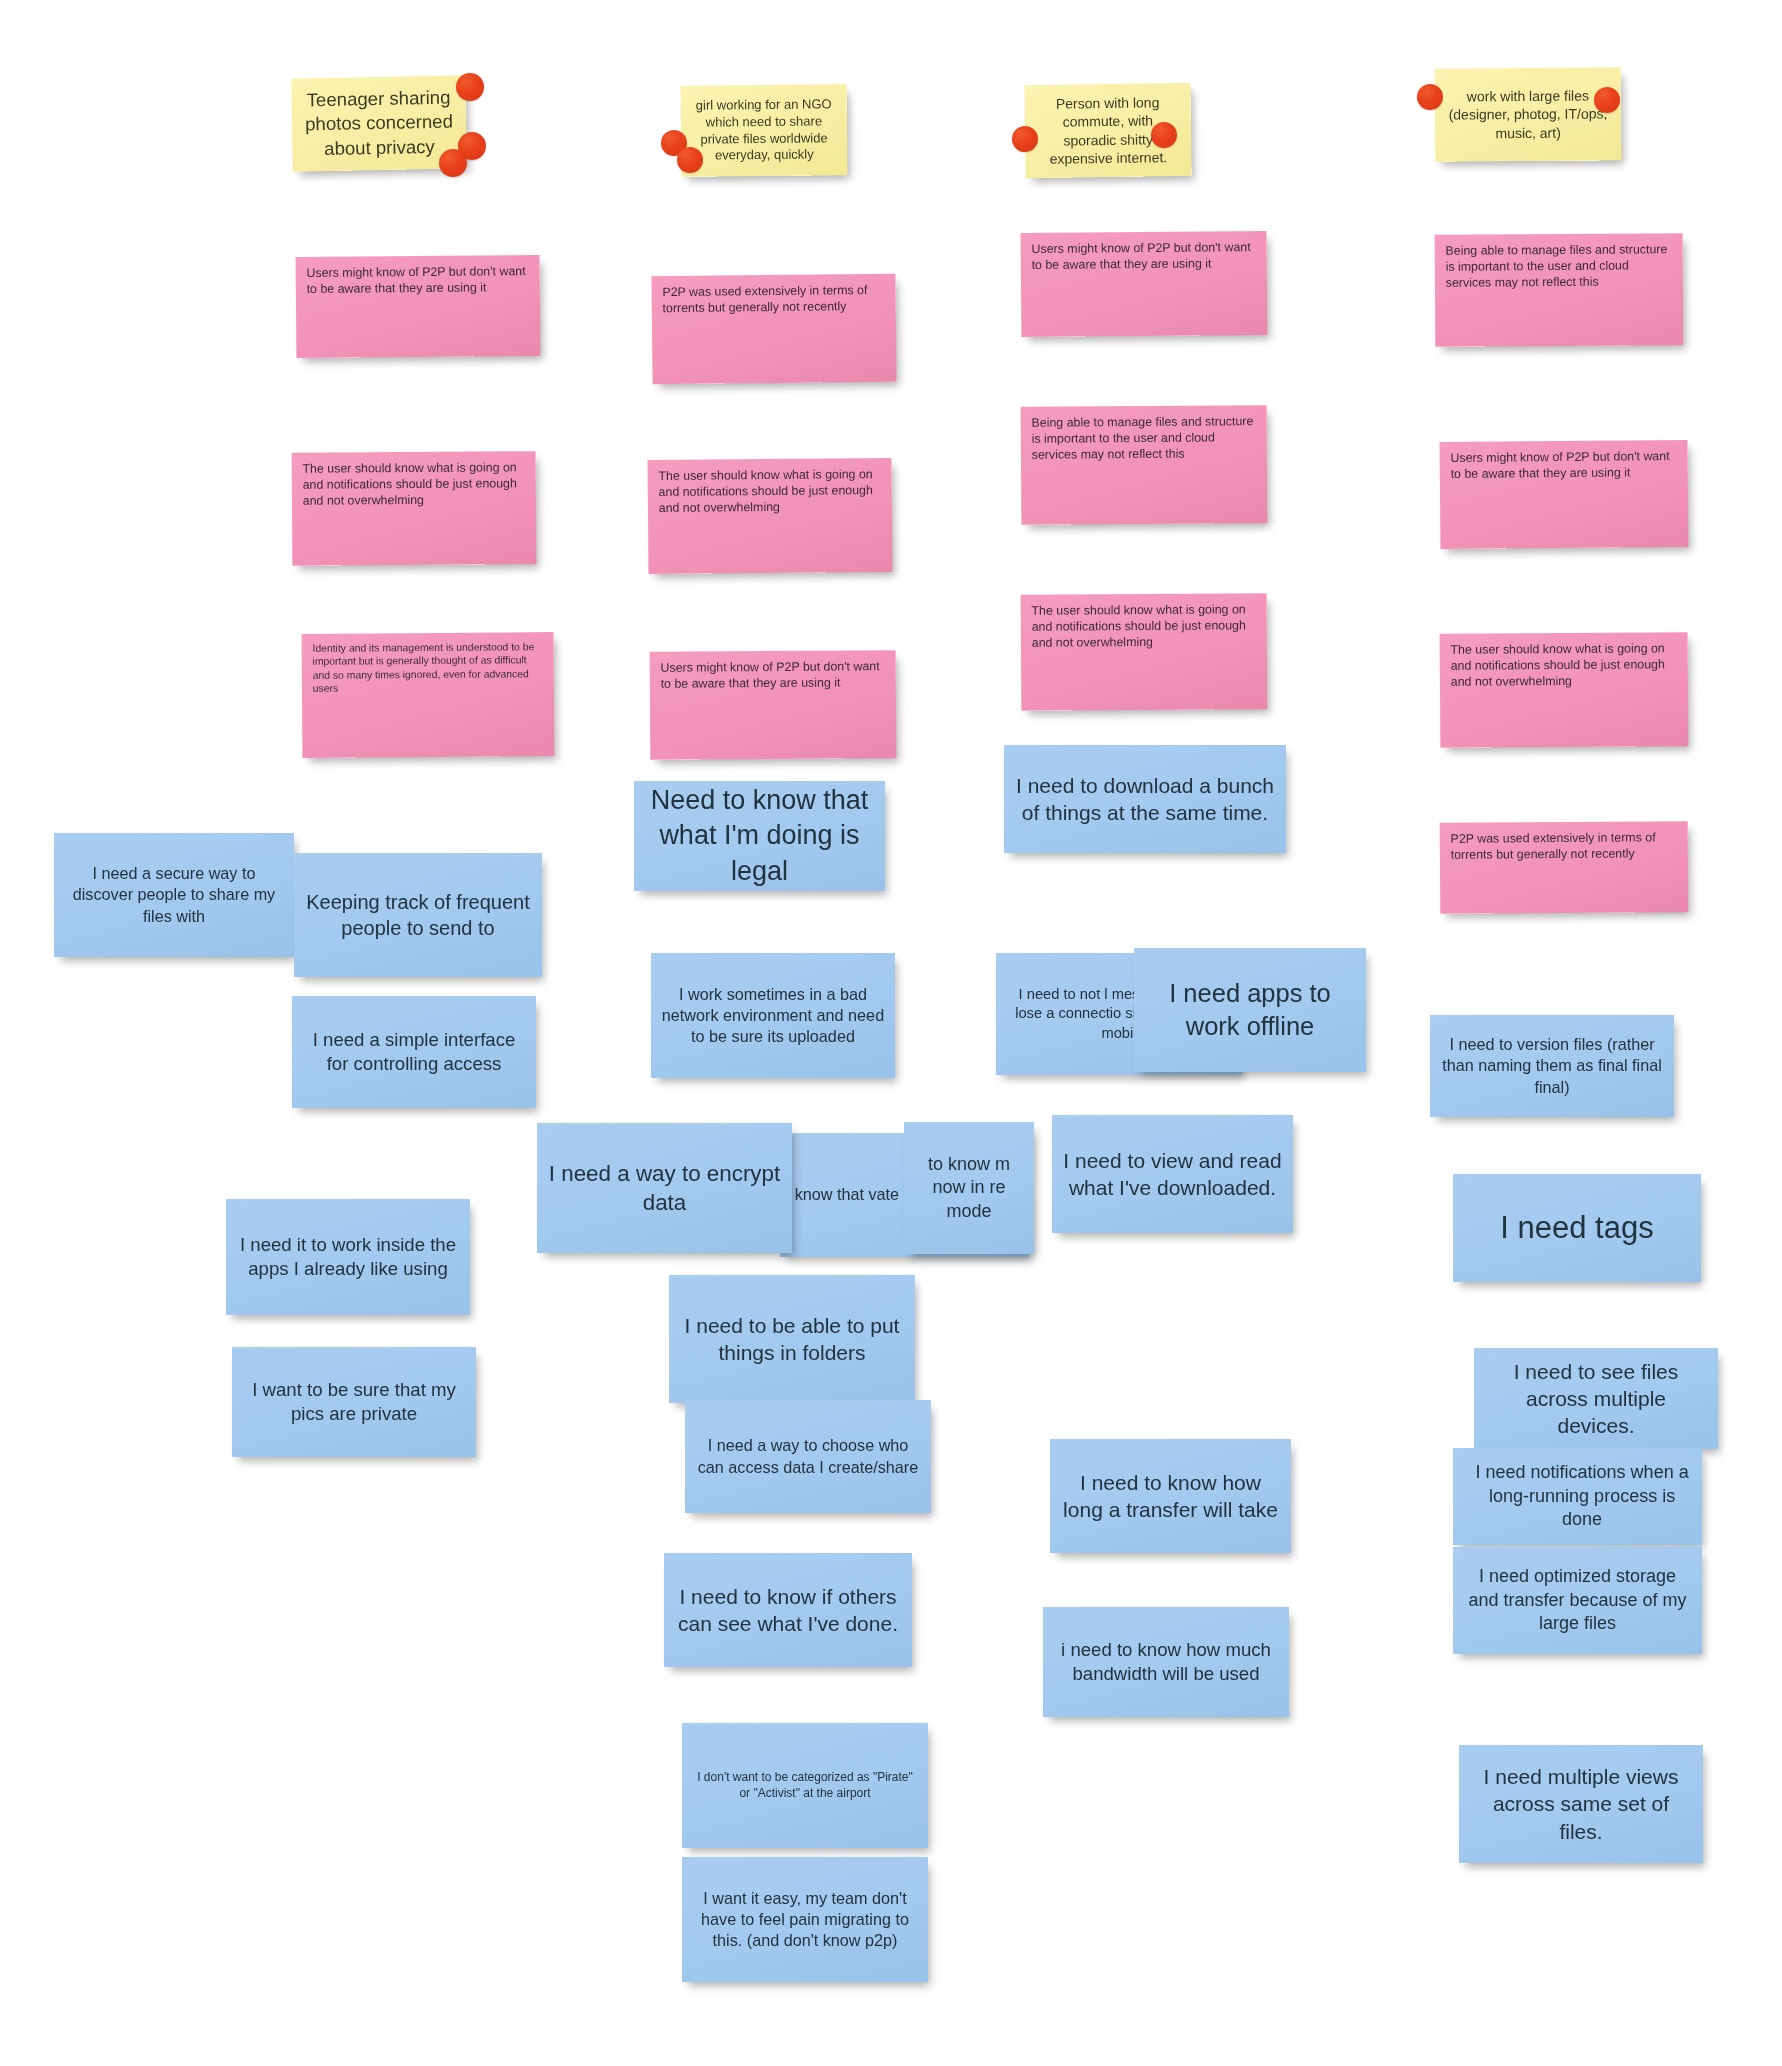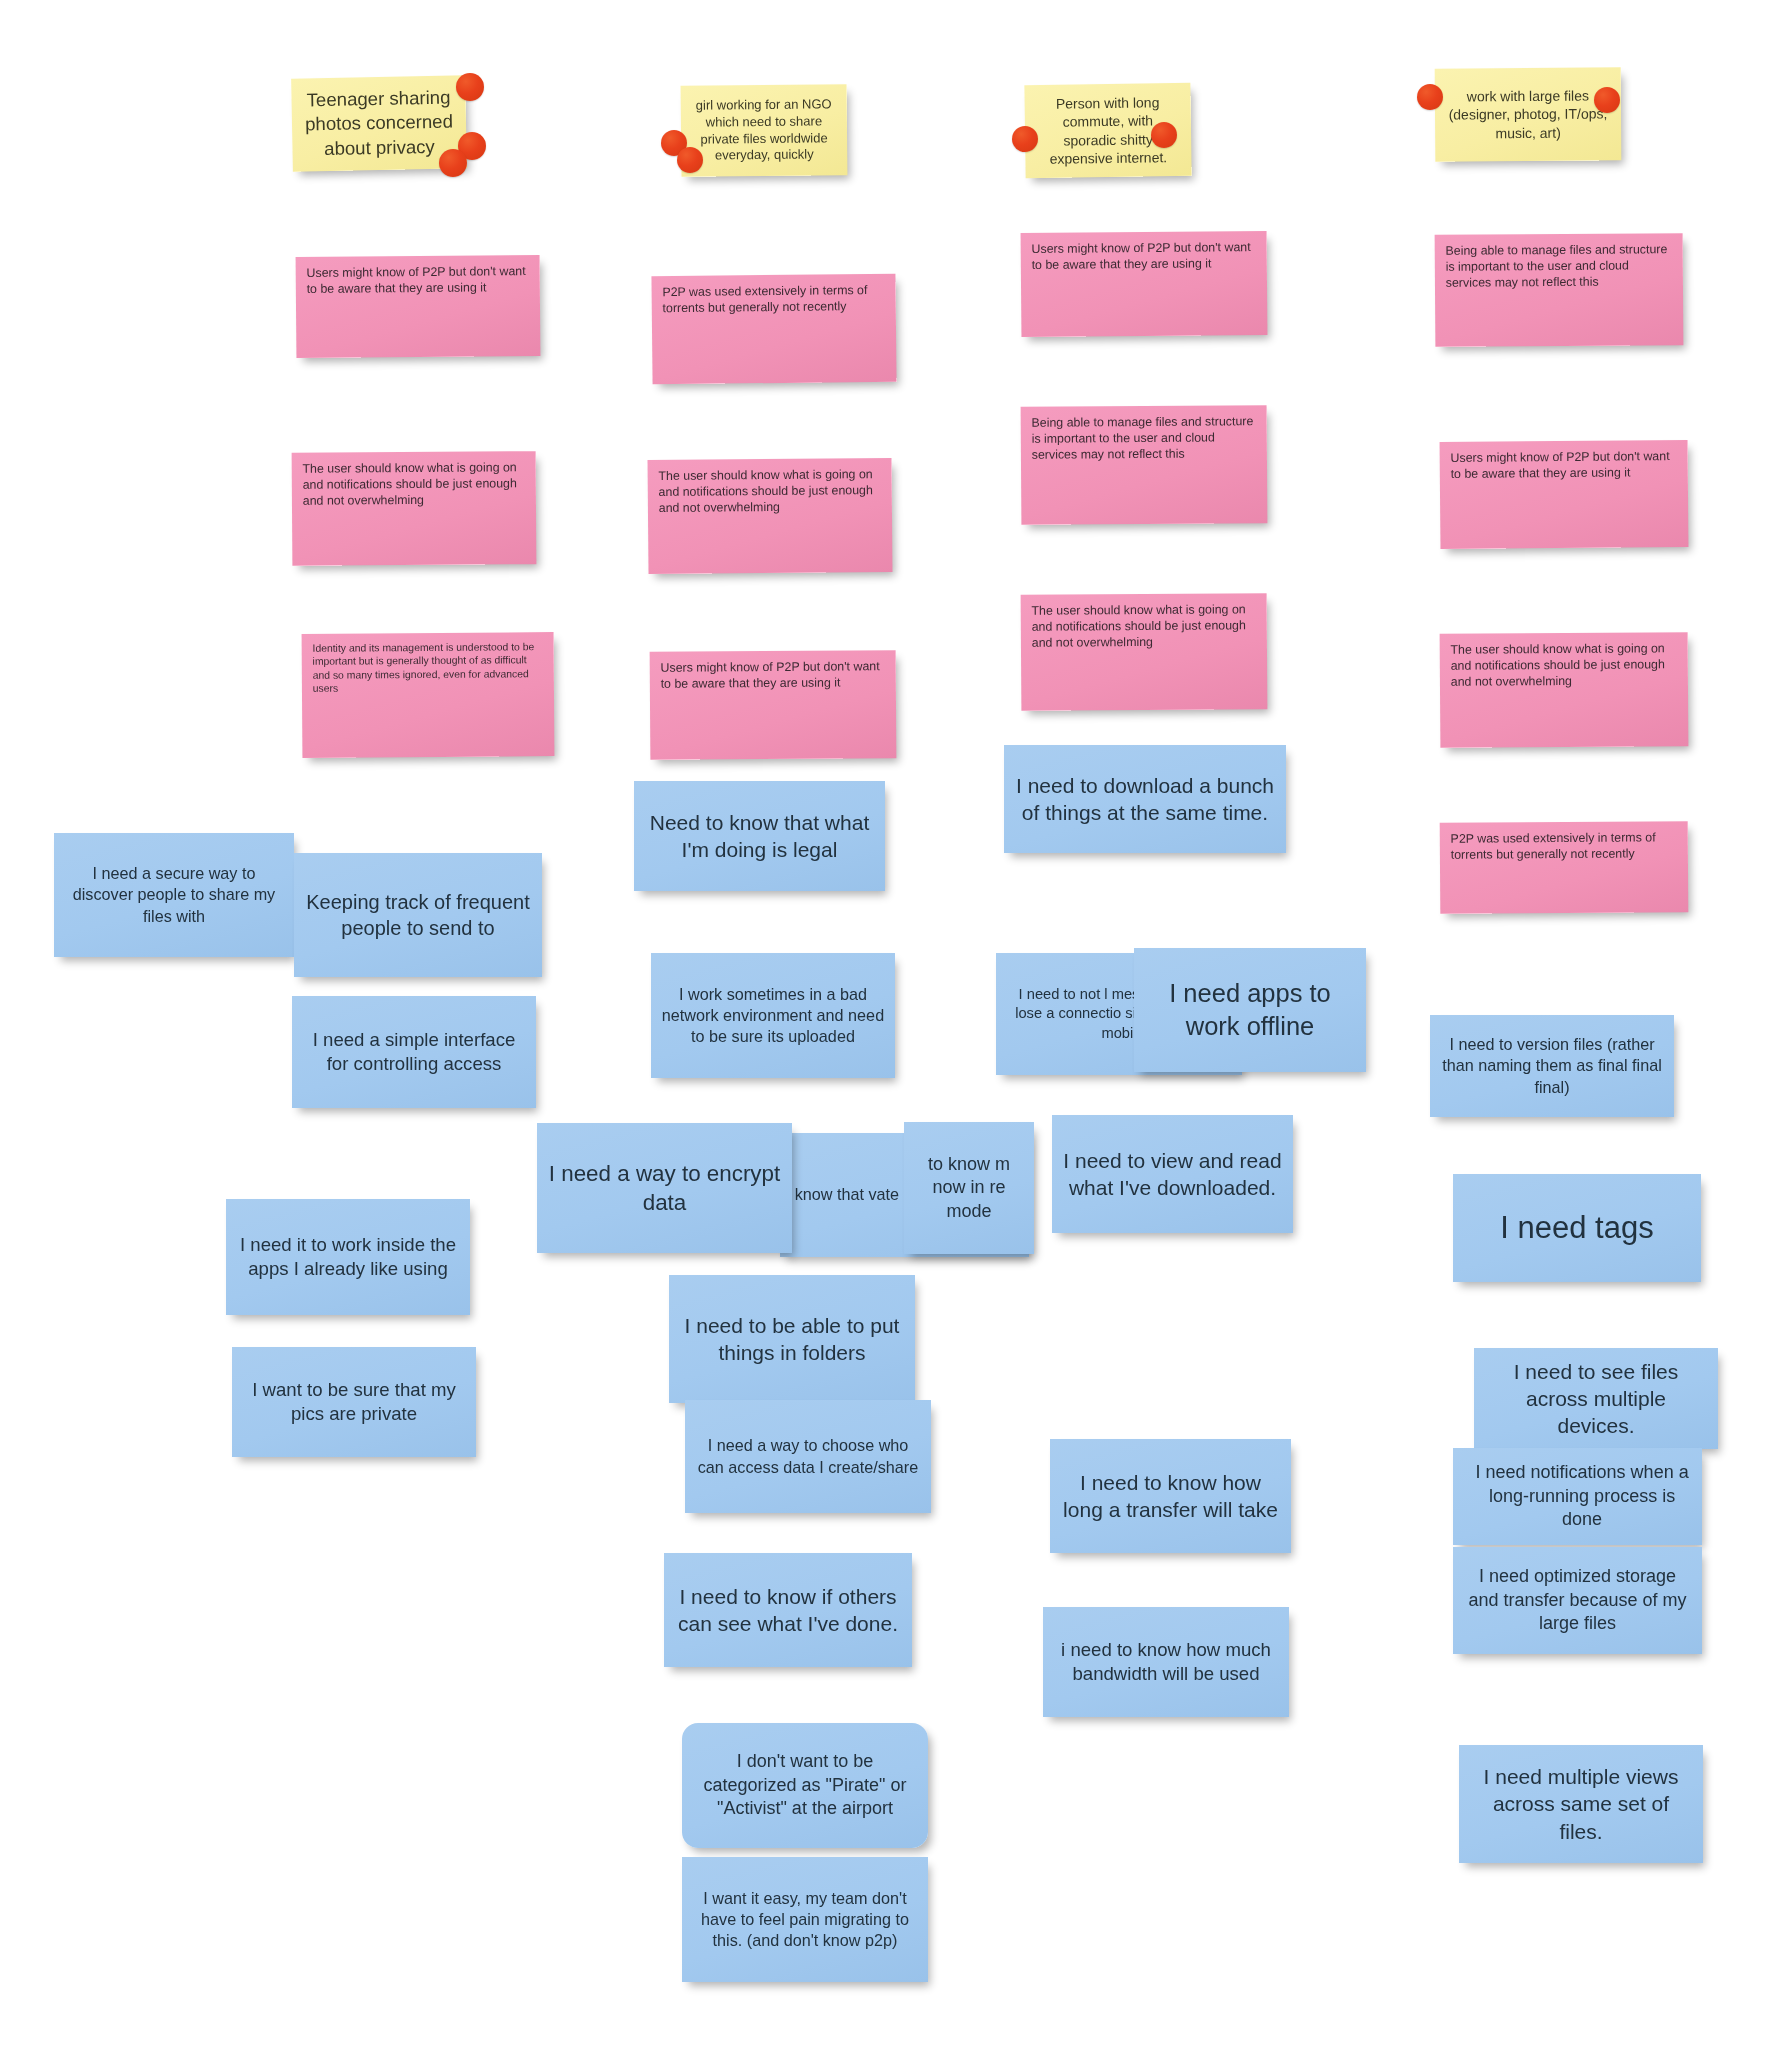--- a/index.html
+++ b/index.html
@@ -122,21 +122,21 @@
   <div class="note pink" style="left:652px; top:275px; width:244px; height:108px; font-size:12.4px; transform:rotate(-0.6deg);">
     <span class="txt">P2P was used extensively in terms of torrents but generally not recently</span>
   </div>
   <div class="note pink" style="left:648px; top:459px; width:244px; height:114px; font-size:12.4px; transform:rotate(-0.5deg);">
     <span class="txt">The user should know what is going on and notifications should be just enough and not overwhelming</span>
   </div>
   <div class="note pink" style="left:650px; top:651px; width:246px; height:108px; font-size:12.4px; transform:rotate(-0.4deg);">
     <span class="txt">Users might know of P2P but don't want to be aware that they are using it</span>
   </div>
 
-  <div class="note blue" style="left:634px; top:781px; width:251px; height:110px; font-size:21px;">
+  <div class="note blue" style="left:634px; top:781px; width:251px; height:110px; font-size:27px;">
     <span class="txt">Need to know that what I'm doing is legal</span>
   </div>
   <div class="note blue" style="left:651px; top:953px; width:244px; height:125px; font-size:16.2px;">
     <span class="txt">I work sometimes in a bad network environment and need to be sure its uploaded</span>
   </div>
 
   <div class="note blue" style="left:780px; top:1133px; width:249px; height:124px; font-size:16.2px; z-index:1;">
     <span class="txt">know that vate data e exposed</span>
   </div>
   <div class="note blue" style="left:904px; top:1122px; width:130px; height:132px; font-size:18px; z-index:2;">
@@ -148,21 +148,21 @@
 
   <div class="note blue" style="left:669px; top:1275px; width:246px; height:128px; font-size:21px;">
     <span class="txt">I need to be able to put things in folders</span>
   </div>
   <div class="note blue" style="left:685px; top:1400px; width:246px; height:113px; font-size:16.2px;">
     <span class="txt">I need a way to choose who can access data I create/share</span>
   </div>
   <div class="note blue" style="left:664px; top:1553px; width:248px; height:114px; font-size:21px;">
     <span class="txt">I need to know if others can see what I've done.</span>
   </div>
-  <div class="note blue" style="left:682px; top:1723px; width:246px; height:125px; font-size:18px;border-radius:16px;">
+  <div class="note blue" style="left:682px; top:1723px; width:246px; height:125px; font-size:12px;">
     <span class="txt">I don't want to be categorized as "Pirate" or "Activist" at the airport</span>
   </div>
   <div class="note blue" style="left:682px; top:1857px; width:246px; height:125px; font-size:16.2px;">
     <span class="txt">I want it easy, my team don't have to feel pain migrating to this. (and don't know p2p)</span>
   </div>
 
   <div class="note pink" style="left:1021px; top:232px; width:246px; height:104px; font-size:12.4px; transform:rotate(-0.5deg);">
     <span class="txt">Users might know of P2P but don't want to be aware that they are using it</span>
   </div>
   <div class="note pink" style="left:1021px; top:406px; width:246px; height:118px; font-size:12.4px; transform:rotate(-0.4deg);">

